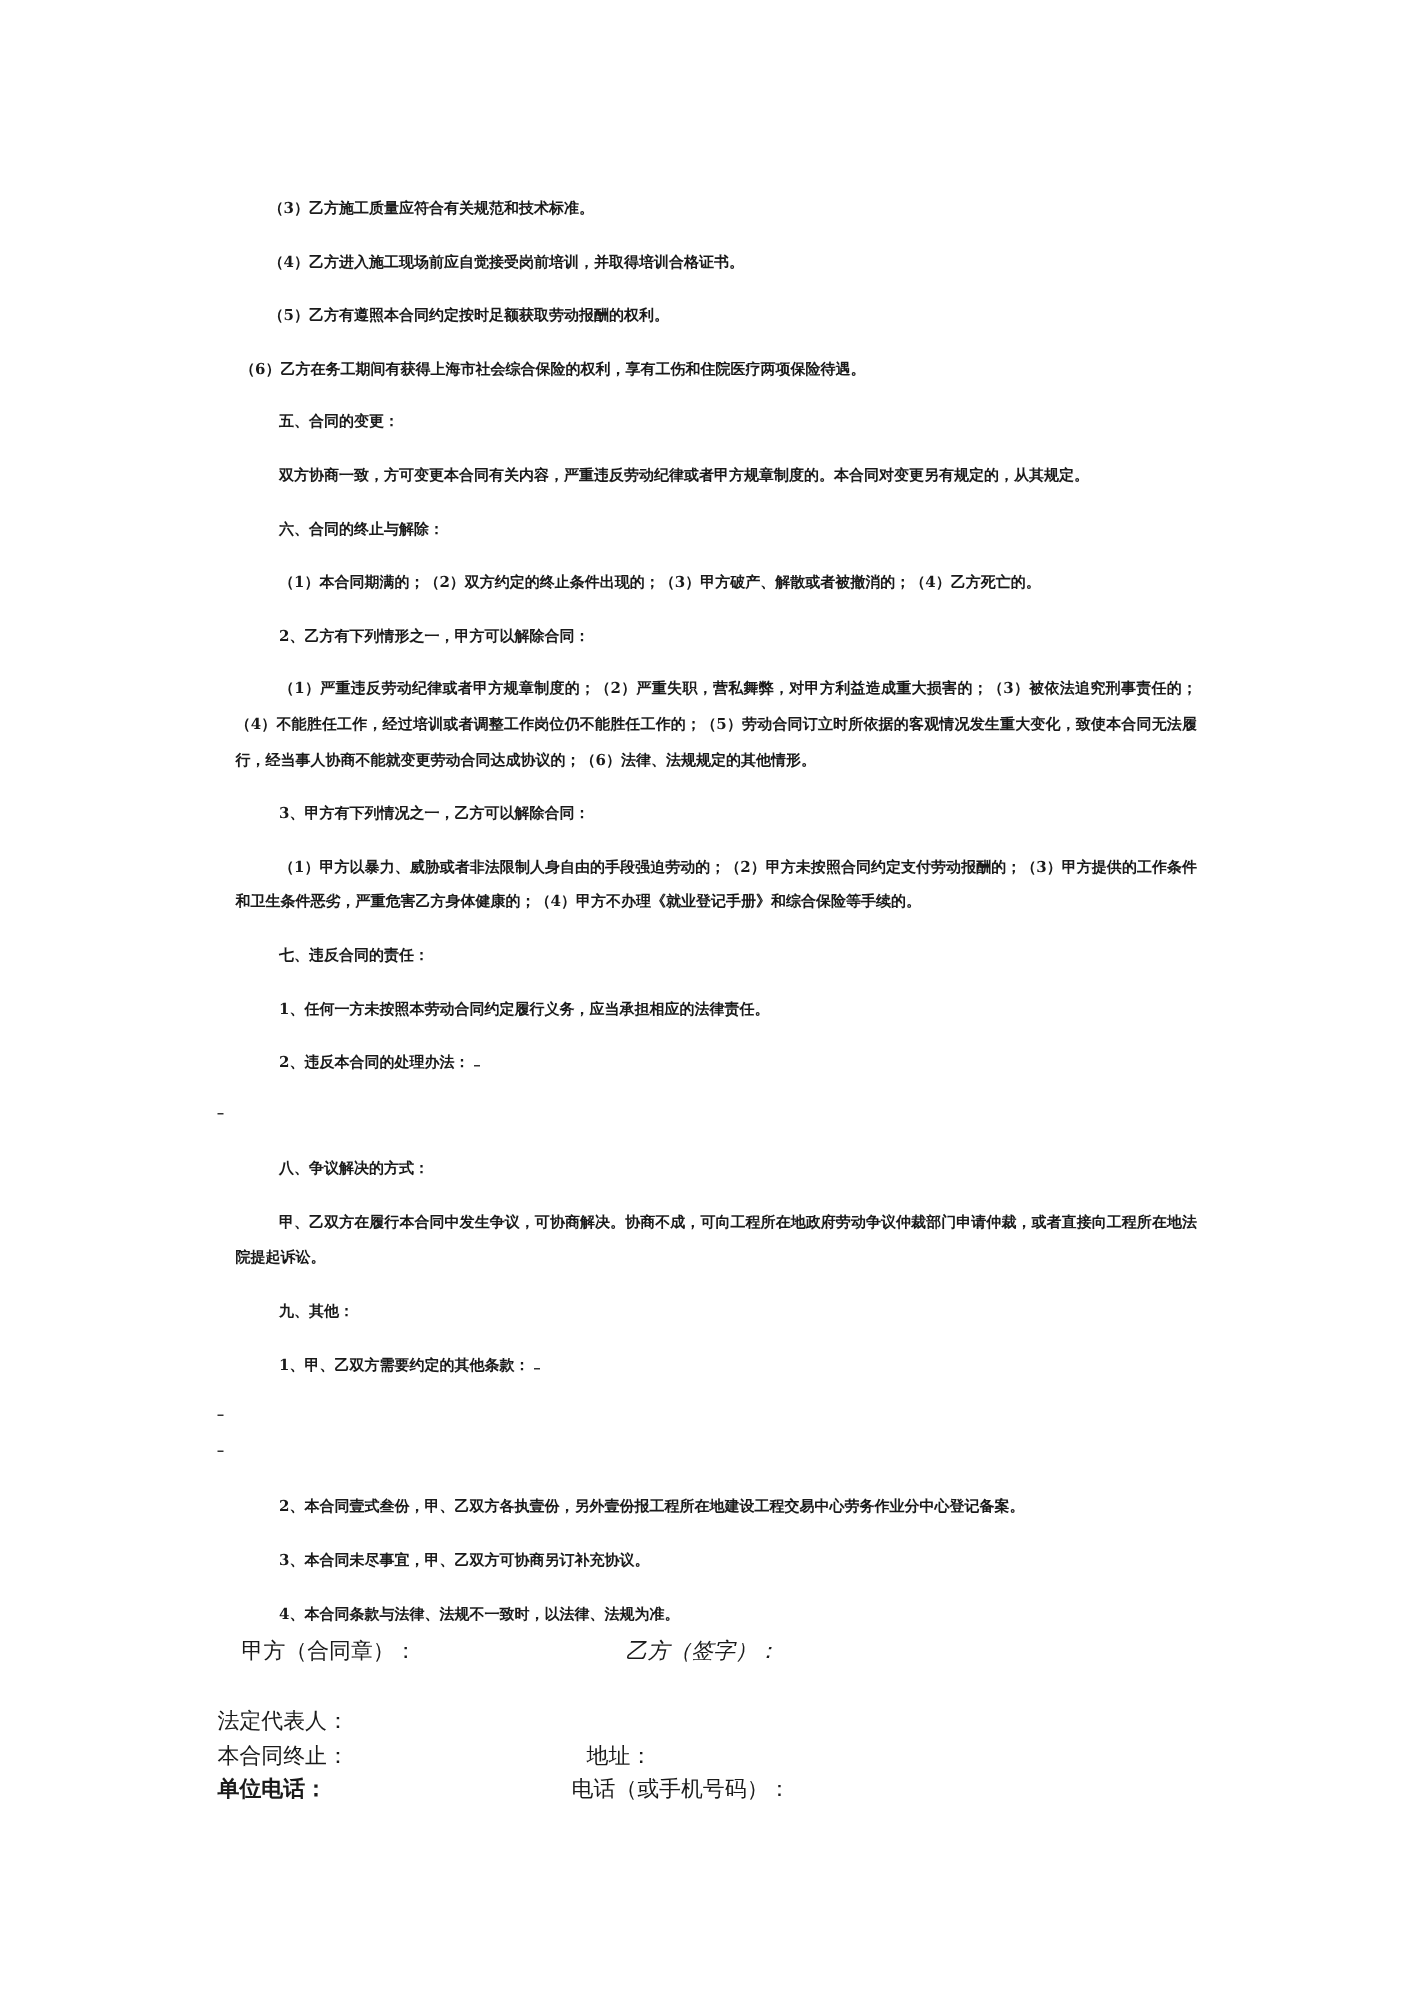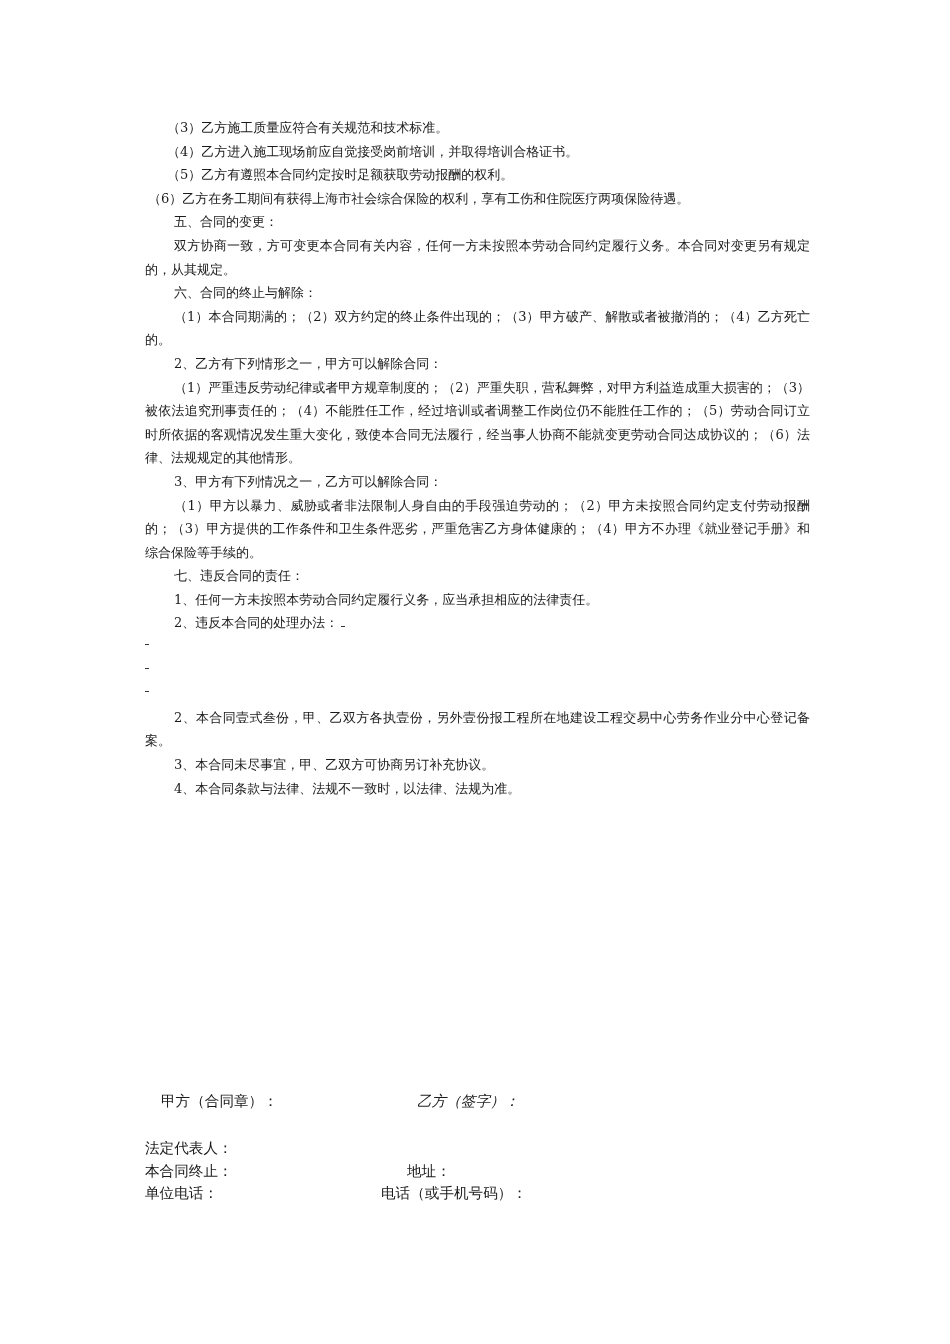--- a/index.html
+++ b/index.html
@@ -1,67 +1,73 @@
 <!DOCTYPE html>
 <html><head>
 <meta charset="utf-8">
 <style>
   html, body { margin: 0; padding: 0; background: #ffffff; }
   body { width: 950px; height: 1344px; position: relative; overflow: hidden;
          font-family: "DejaVu Serif", "Liberation Serif", serif; color: #1a1a1a; }
   .page { position: absolute; left: 145px; top: 116px; width: 665px; }
-  .p { font-size: 13px; line-height: 23.6px; margin: 0; text-align: justify;
-       text-align-last: left; white-space: normal; }
+  .p { font-size: 10px; line-height: 23.6px; margin: 12px; text-align: justify;
+       text-align-last: left; white-space: normal; font-weight: bold; }
   .ind { text-indent: 29px; }
   .ind-s { text-indent: 22px; }
   .ind-xs { text-indent: 3px; }
   .blank-line { height: 23.6px; position: relative; }
   .dash { position: absolute; left: 0; top: 9px; width: 4px; height: 1px; background: #333; }
   .uline { display: inline-block; width: 4px; border-bottom: 1px solid #333; height: 12px; vertical-align: baseline; margin-left: 3px; }
   .sig { position: absolute; left: 145px; font-size: 14.6px; line-height: 22px; }
   .sig span { position: absolute; white-space: nowrap; }
 </style>
 </head>
 <body>
 
 <div class="page">
   <div id="block-a">
       <p class="p ind-s"><span>（3）乙方施工质量应符合有关规范和技术标准。</span></p>
       <p class="p ind-s"><span>（4）乙方进入施工现场前应自觉接受岗前培训，并取得培训合格证书。</span></p>
       <p class="p ind-s"><span>（5）乙方有遵照本合同约定按时足额获取劳动报酬的权利。</span></p>
       <p class="p ind-xs"><span>（6）乙方在务工期间有获得上海市社会综合保险的权利，享有工伤和住院医疗两项保险待遇。</span></p>
       <p class="p ind"><span>五、合同的变更：</span></p>
-      <p class="p ind"><span>双方协商一致，方可变更本合同有关内容，任何一方未按照本劳动合同约定履行义务。本合同对变更另有规定的，从其规定。</span></p>
+      <p class="p ind"><span>双方协商一致，方可变更本合同有关内容，严重违反劳动纪律或者甲方规章制度的。本合同对变更另有规定的，从其规定。</span></p>
       <p class="p ind"><span>六、合同的终止与解除：</span></p>
       <p class="p ind"><span>（1）本合同期满的；（2）双方约定的终止条件出现的；（3）甲方破产、解散或者被撤消的；（4）乙方死亡的。</span></p>
       <p class="p ind"><span>2、乙方有下列情形之一，甲方可以解除合同：</span></p>
       <p class="p ind"><span>（1）严重违反劳动纪律或者甲方规章制度的；（2）严重失职，营私舞弊，对甲方利益造成重大损害的；（3）被依法追究刑事责任的；（4）不能胜任工作，经过培训或者调整工作岗位仍不能胜任工作的；（5）劳动合同订立时所依据的客观情况发生重大变化，致使本合同无法履行，经当事人协商不能就变更劳动合同达成协议的；（6）法律、法规规定的其他情形。</span></p>
       <p class="p ind"><span>3、甲方有下列情况之一，乙方可以解除合同：</span></p>
       <p class="p ind"><span>（1）甲方以暴力、威胁或者非法限制人身自由的手段强迫劳动的；（2）甲方未按照合同约定支付劳动报酬的；（3）甲方提供的工作条件和卫生条件恶劣，严重危害乙方身体健康的；（4）甲方不办理《就业登记手册》和综合保险等手续的。</span></p>
       <p class="p ind"><span>七、违反合同的责任：</span></p>
       <p class="p ind"><span>1、任何一方未按照本劳动合同约定履行义务，应当承担相应的法律责任。</span></p>
       <p class="p ind"><span>2、违反本合同的处理办法：</span><span class="uline"></span></p>
     </div>
   <div class="blank-line">
       <span class="dash"></span>
+    </div>
+  <div id="block-b">
+      <p class="p ind"><span>八、争议解决的方式：</span></p>
+      <p class="p ind"><span>甲、乙双方在履行本合同中发生争议，可协商解决。协商不成，可向工程所在地政府劳动争议仲裁部门申请仲裁，或者直接向工程所在地法院提起诉讼。</span></p>
+      <p class="p ind"><span>九、其他：</span></p>
+      <p class="p ind"><span>1、甲、乙双方需要约定的其他条款：</span><span class="uline"></span></p>
     </div>
   <div class="blank-line">
       <span class="dash"></span>
     </div>
   <div class="blank-line">
       <span class="dash"></span>
     </div>
   <div id="block-c">
       <p class="p ind"><span>2、本合同壹式叁份，甲、乙双方各执壹份，另外壹份报工程所在地建设工程交易中心劳务作业分中心登记备案。</span></p>
       <p class="p ind"><span>3、本合同未尽事宜，甲、乙双方可协商另订补充协议。</span></p>
       <p class="p ind"><span>4、本合同条款与法律、法规不一致时，以法律、法规为准。</span></p>
     </div>
 </div>
 
 <div class="sig" style="top:1090px;">
   <span style="left:16px; top:0;">甲方（合同章）：</span>
   <span style="left:272px; top:0;font-style:italic;">乙方（签字）：</span>
   <span style="left:0; top:47px;">法定代表人：</span>
   <span style="left:0; top:70px;">本合同终止：</span>
-  <span style="left:246px; top:70px;margin-left:16px;">地址：</span>
-  <span style="left:0; top:92px;">单位电话：</span>
+  <span style="left:246px; top:70px;">地址：</span>
+  <span style="left:0; top:92px;font-weight:bold;">单位电话：</span>
   <span style="left:236px; top:92px;">电话（或手机号码）：</span>
 </div>
 
 </body></html>

